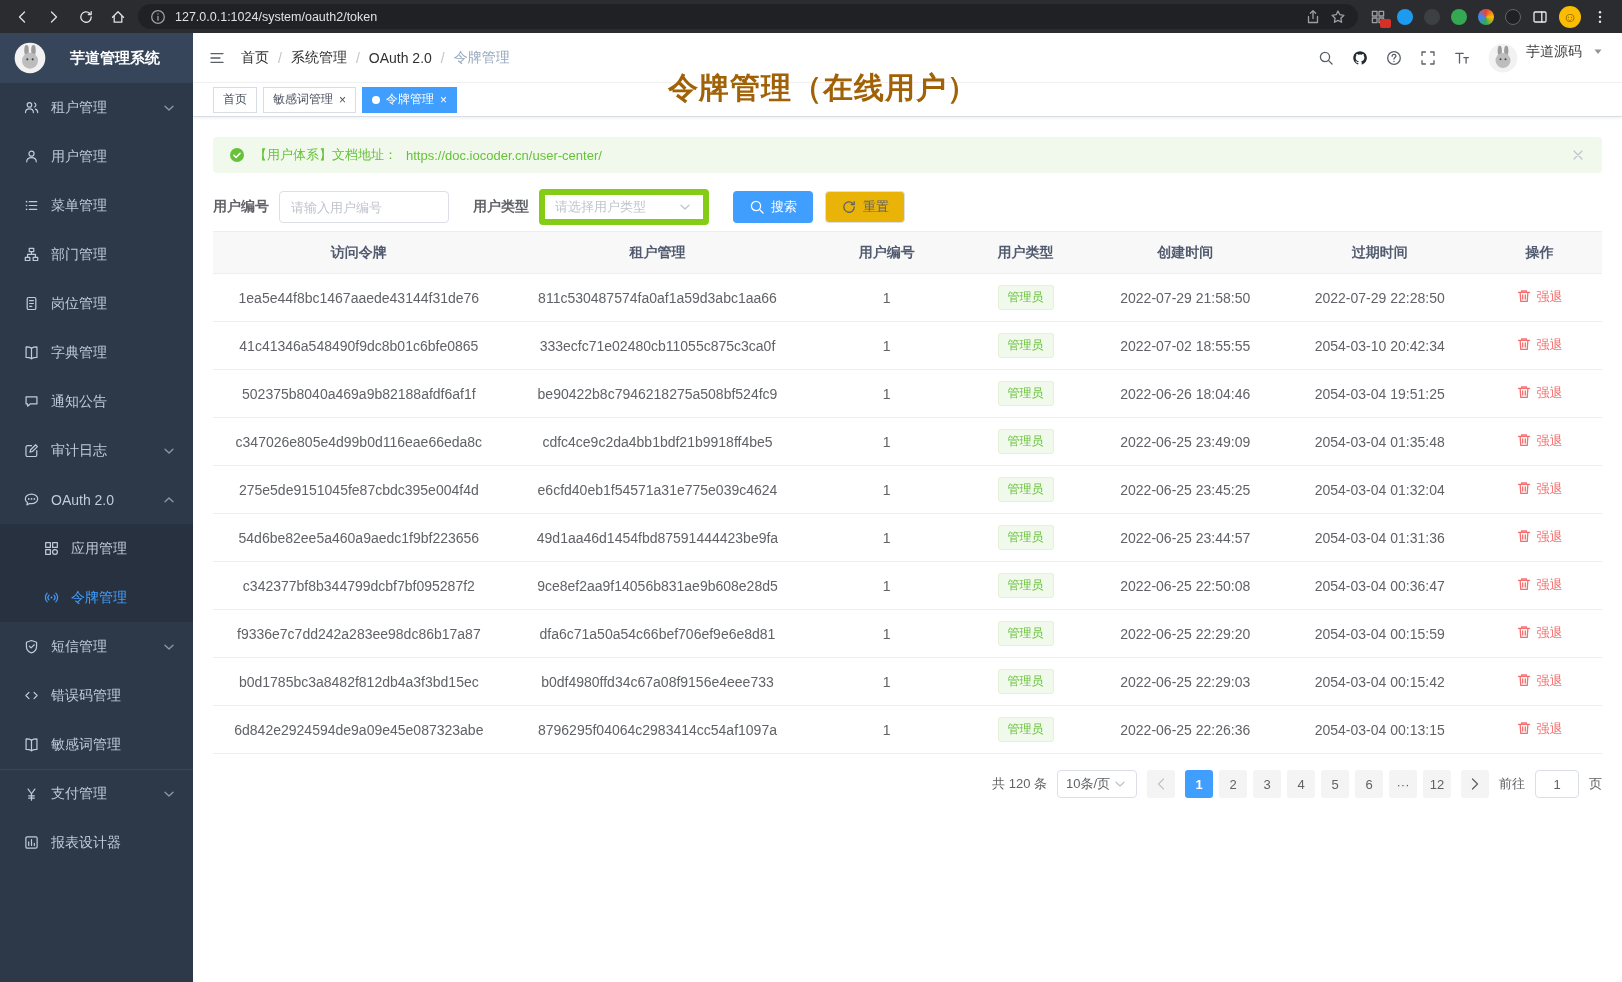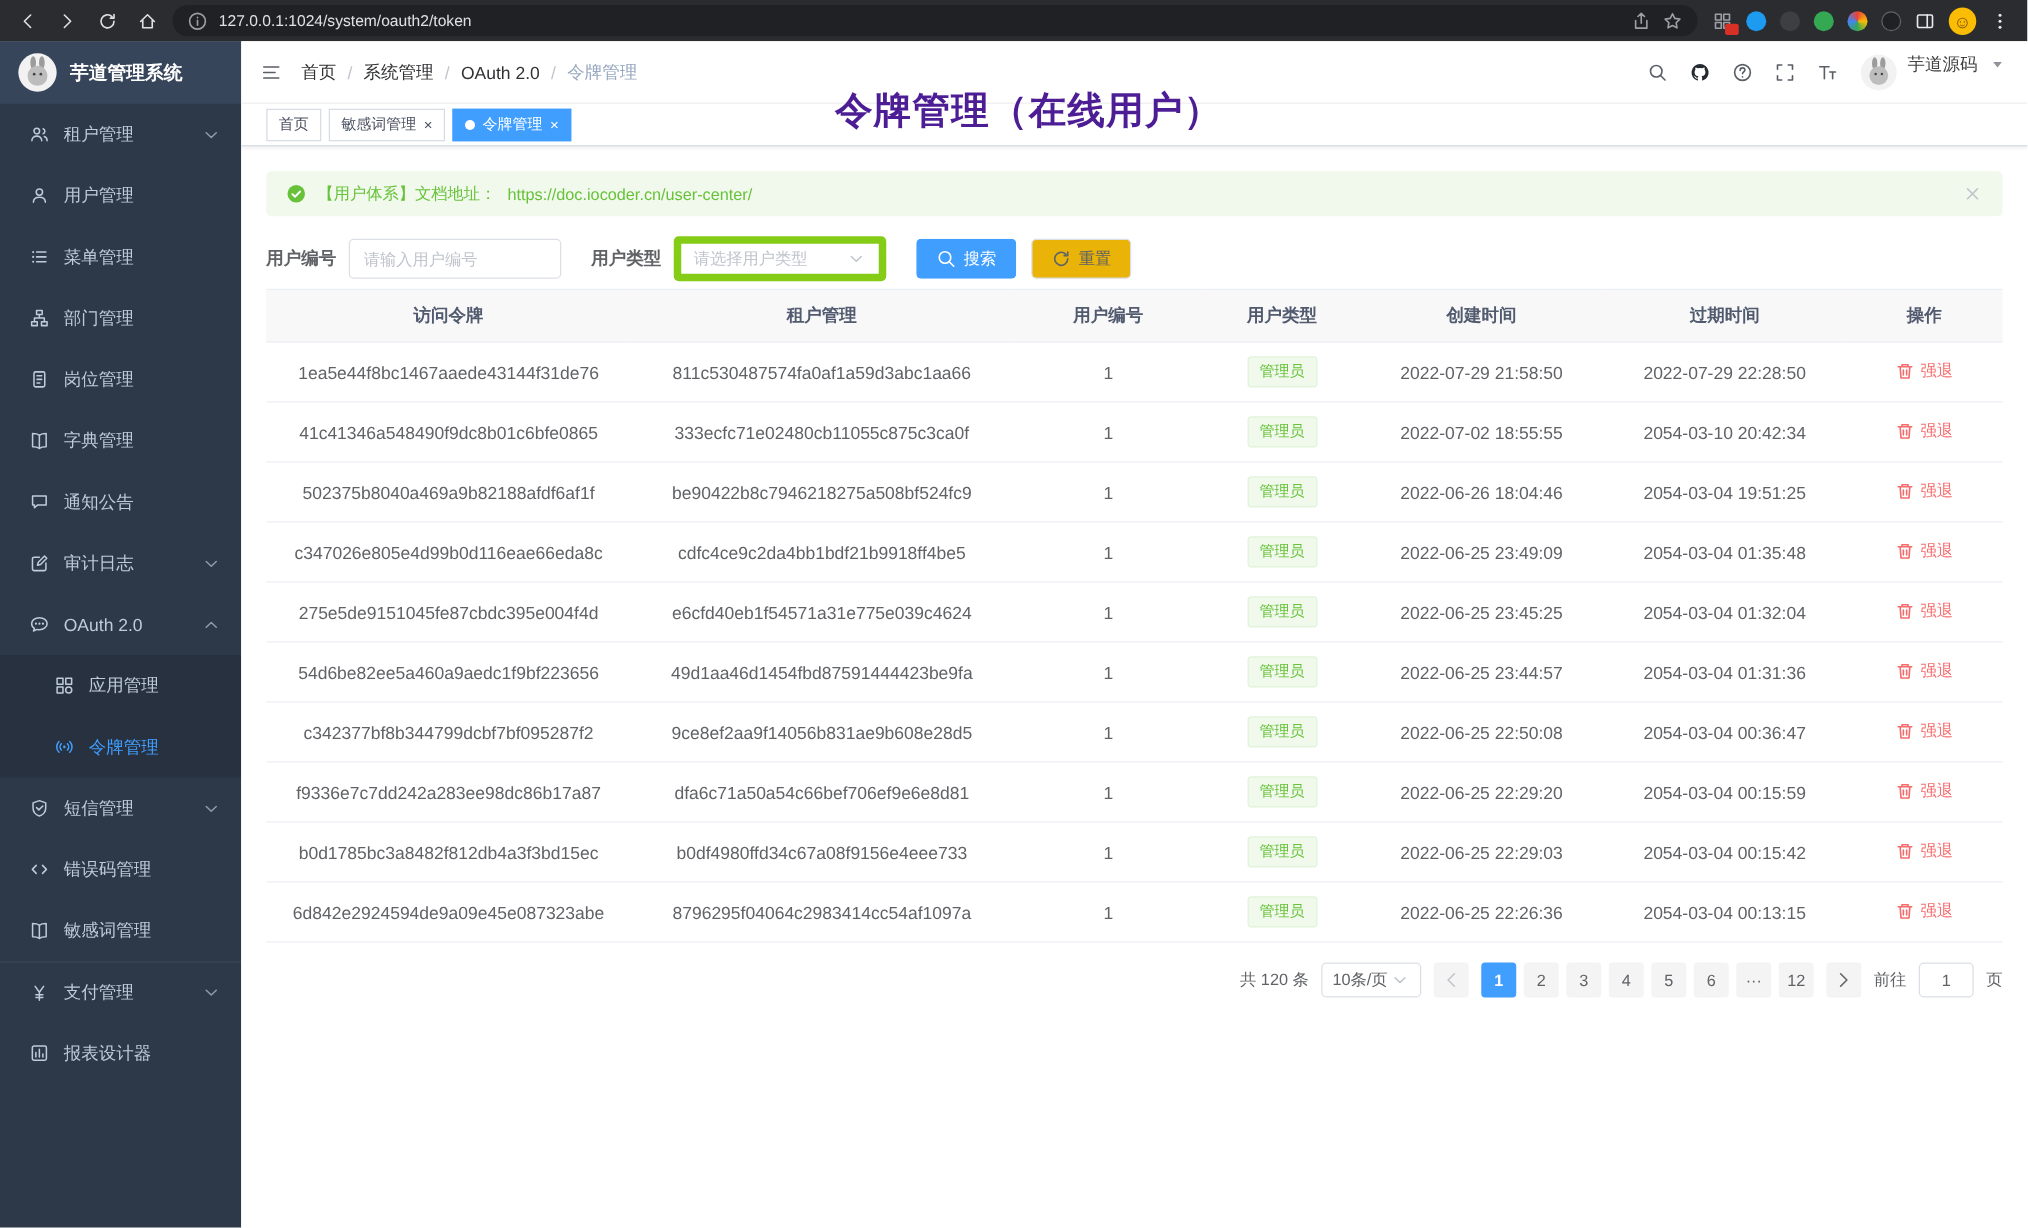--- a/index.html
+++ b/index.html
@@ -21,21 +21,21 @@
   .ext-area{display:flex;align-items:center;gap:11px;padding:0 4px}
   .ext{position:relative;display:flex;cursor:pointer}
   .ext .dotbadge{position:absolute;right:-5px;bottom:-3px;width:11px;height:9px;background:#d93025;border-radius:2px}
   .dot{width:16px;height:16px;border-radius:50%;display:inline-block}
   .rainbow{background:conic-gradient(#ea4335,#fbbc04,#34a853,#4285f4,#ea4335)}
   .b-avatar{width:22px;height:22px;border-radius:50%;background:#fbbc04;color:#7a4b00;
     display:flex;align-items:center;justify-content:center;font-size:14px;cursor:pointer}
 
   
   .sidebar{position:absolute;left:0;top:33px;bottom:0;width:193px;background:#2d3849;overflow:hidden}
-  .logo{height:50px;background:#37455a;display:flex;align-items:center;gap:10px;padding:0 14px;
+  .logo{height:50px;background:#37455a;display:flex;align-items:center;gap:24px;padding:0 14px;
     color:#fff;font-weight:bold;font-size:15px;cursor:pointer}
   .logo svg{width:32px;height:32px}
   .menu{display:flex;flex-direction:column}
   .m-item{height:49px;display:flex;align-items:center;gap:12px;padding:0 16px 0 24px;
     font-size:14px;color:#bfcbd9;cursor:pointer}
   .m-item .mi{width:15px;height:15px}
   .m-item .lbl{flex:1;white-space:nowrap}
   .m-item .chev{color:#8f98a6}
   .m-item .chev.up{transform:rotate(180deg)}
   .m-item.sub{padding-left:44px;background:rgba(0,0,0,.12)}
@@ -85,37 +85,37 @@
   .btn.primary{background:#409eff;color:#fff;margin-right:12px}
   .btn.plain{background:#eab308;border-color:#dcdfe6;color:#606266}
 
   table.tbl{width:100%;border-collapse:collapse;margin-top:6px;font-size:14px;color:#606266}
   .tbl th{height:42px;background:#f8f8f9;color:#515a6e;font-weight:bold;text-align:center;
     border-top:1px solid #ebeef5;border-bottom:1px solid #ebeef5;font-size:14px}
   .tbl td{height:48px;text-align:center;border-bottom:1px solid #ebeef5}
   .tag{display:inline-block;padding:2px 9px;font-size:12px;border-radius:3px;background:#f0f9eb;
     border:1px solid #e1f3d8;color:#67c23a;line-height:1.6}
   .danger-link{background:none;border:none;color:#f56c6c;font-size:13px;display:inline-flex;
-    align-items:center;gap:4px;cursor:pointer;font-family:inherit}
+    gap:4px;cursor:pointer;font-family:inherit}
 
   .pager{display:flex;justify-content:flex-end;align-items:center;gap:10px;margin-top:16px;
     font-size:13px;color:#606266}
   .psize{width:80px;height:28px;border:1px solid #dcdfe6;border-radius:4px;display:flex;
     align-items:center;justify-content:space-between;padding:0 8px;cursor:pointer}
   .psize svg{color:#c0c4cc}
   .pages{display:flex;gap:6px}
   .pbtn{min-width:28px;height:28px;border:none;border-radius:3px;background:#f4f4f5;color:#606266;
     display:flex;align-items:center;justify-content:center;font-size:13px;cursor:pointer;font-family:inherit}
   .pbtn.active{background:#409eff;color:#fff;font-weight:bold}
   .pbtn.disabled{color:#c0c4cc}
   .goto-input{width:44px;height:28px;border:1px solid #dcdfe6;border-radius:4px;text-align:center;
     font-size:13px;color:#606266;outline:none;font-family:inherit}
 
   .annotation{position:absolute;left:668px;top:68px;font-size:30px;font-weight:bold;
-    color:#4c1d95;letter-spacing:1px;z-index:50;pointer-events:none}
+    color:#a16207;letter-spacing:1px;z-index:50;pointer-events:none}
 </style>
 </head>
 <body>
 
 <svg width="0" height="0" style="position:absolute" aria-hidden="true">
 <defs>
 <symbol id="sym-back" viewBox="0 0 16 16">
         <path d="M10.5 3 5.5 8l5 5"></path>
       </symbol>
 <symbol id="sym-forward" viewBox="0 0 16 16">

